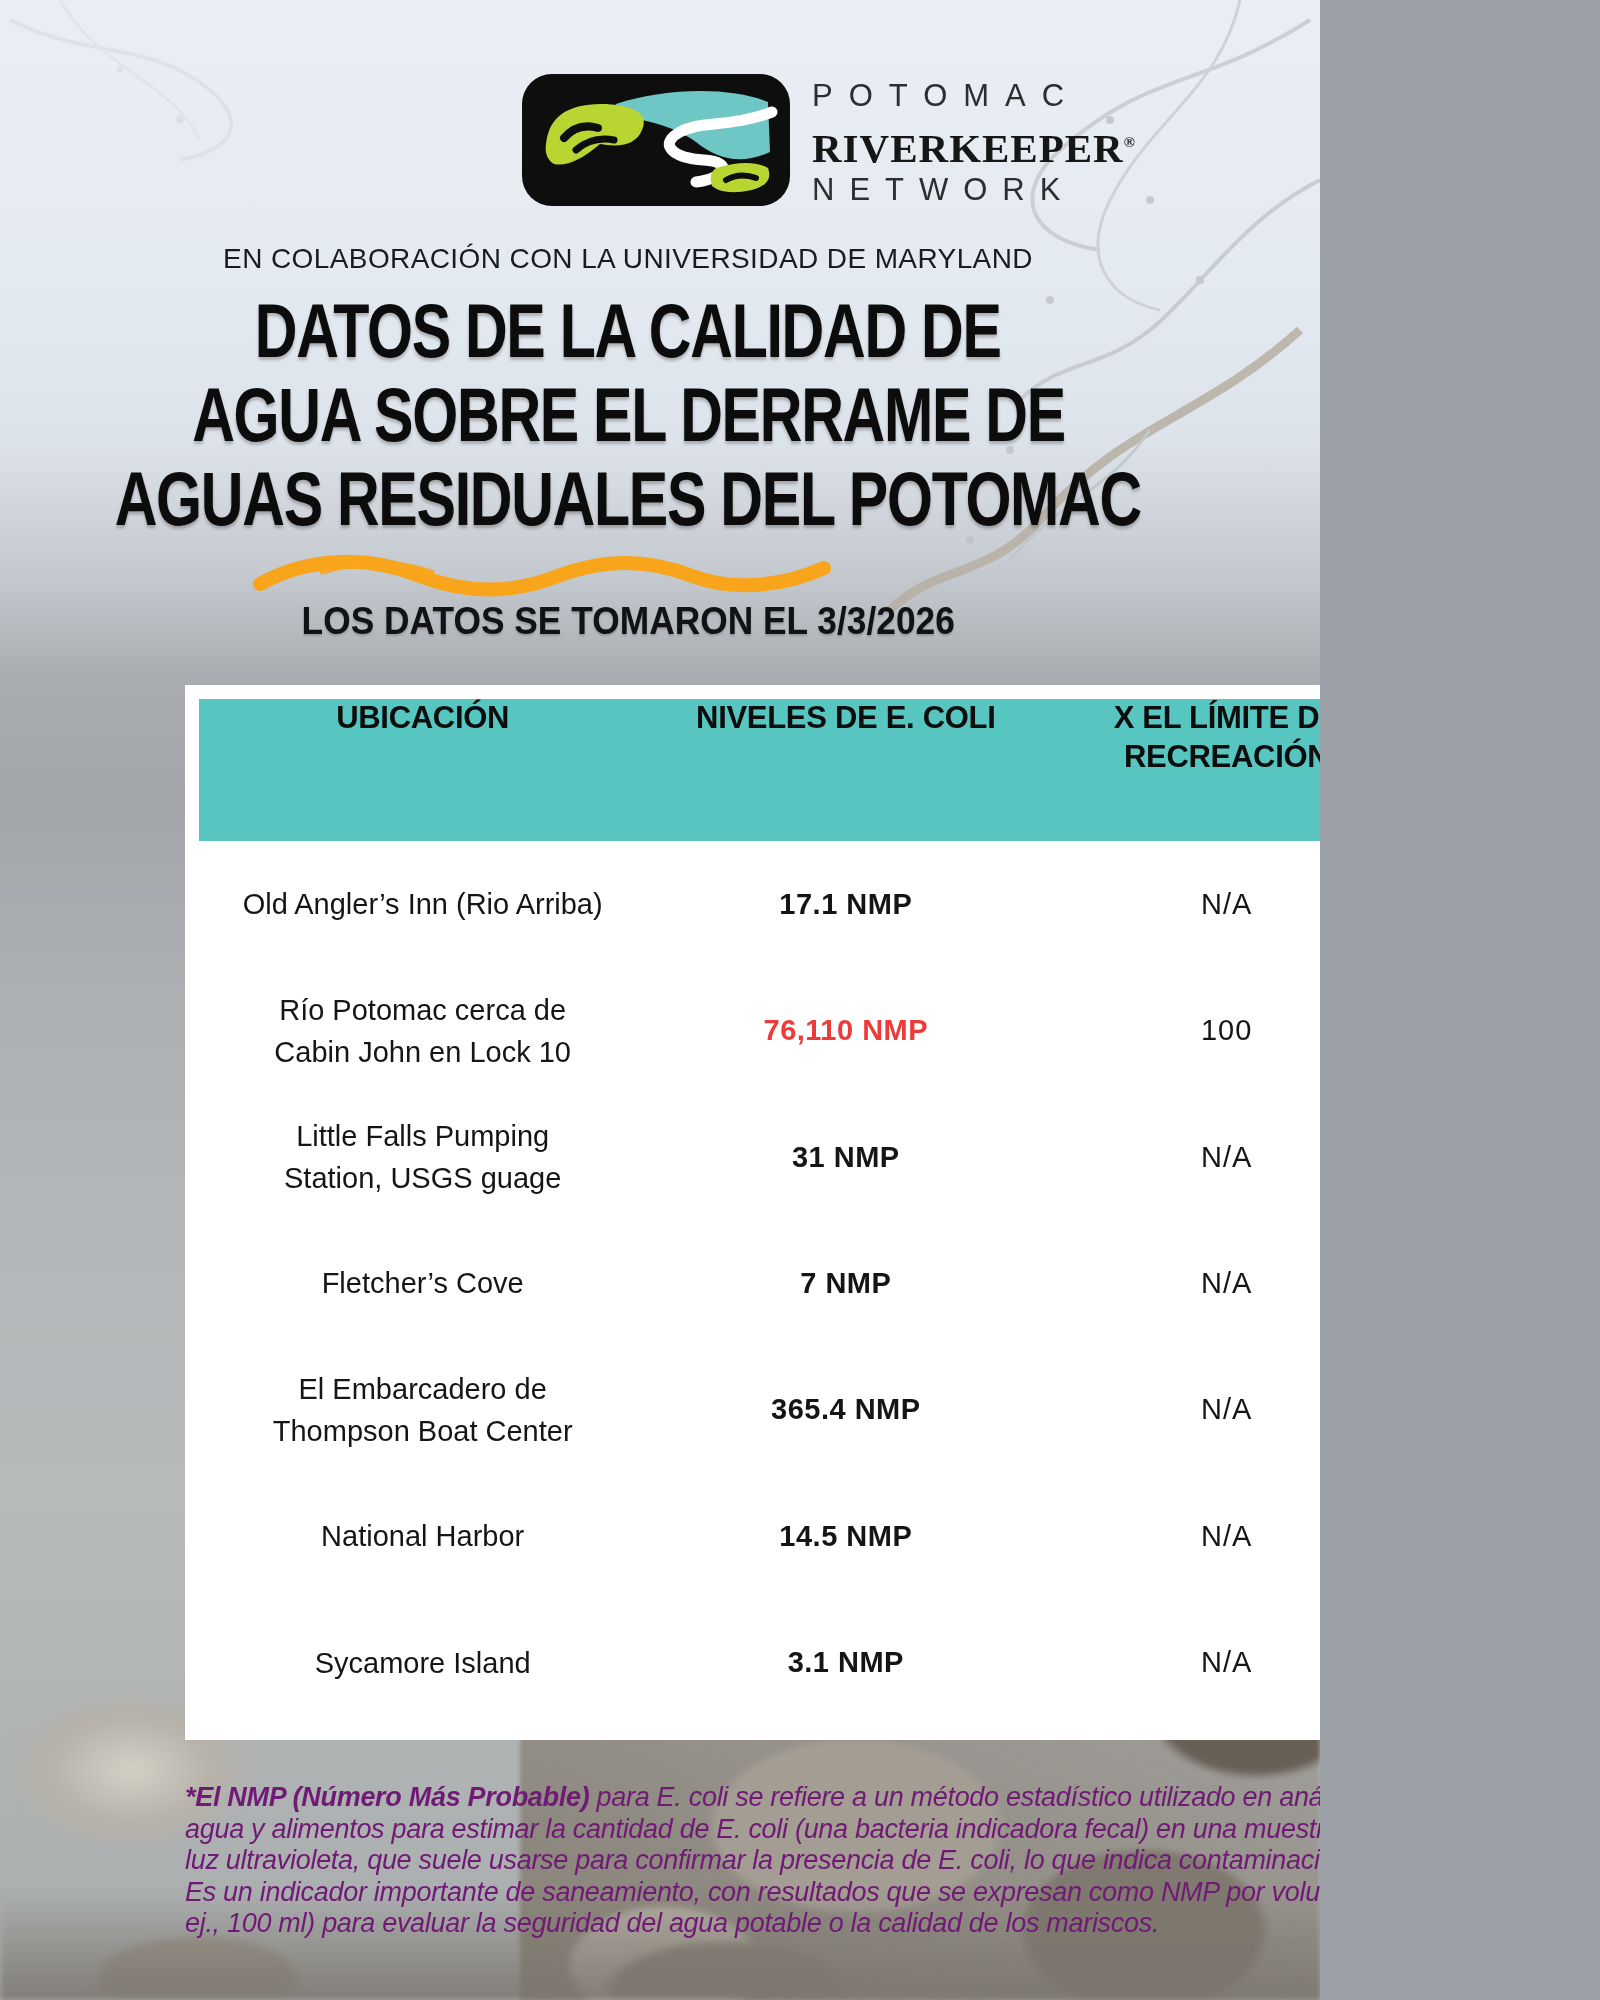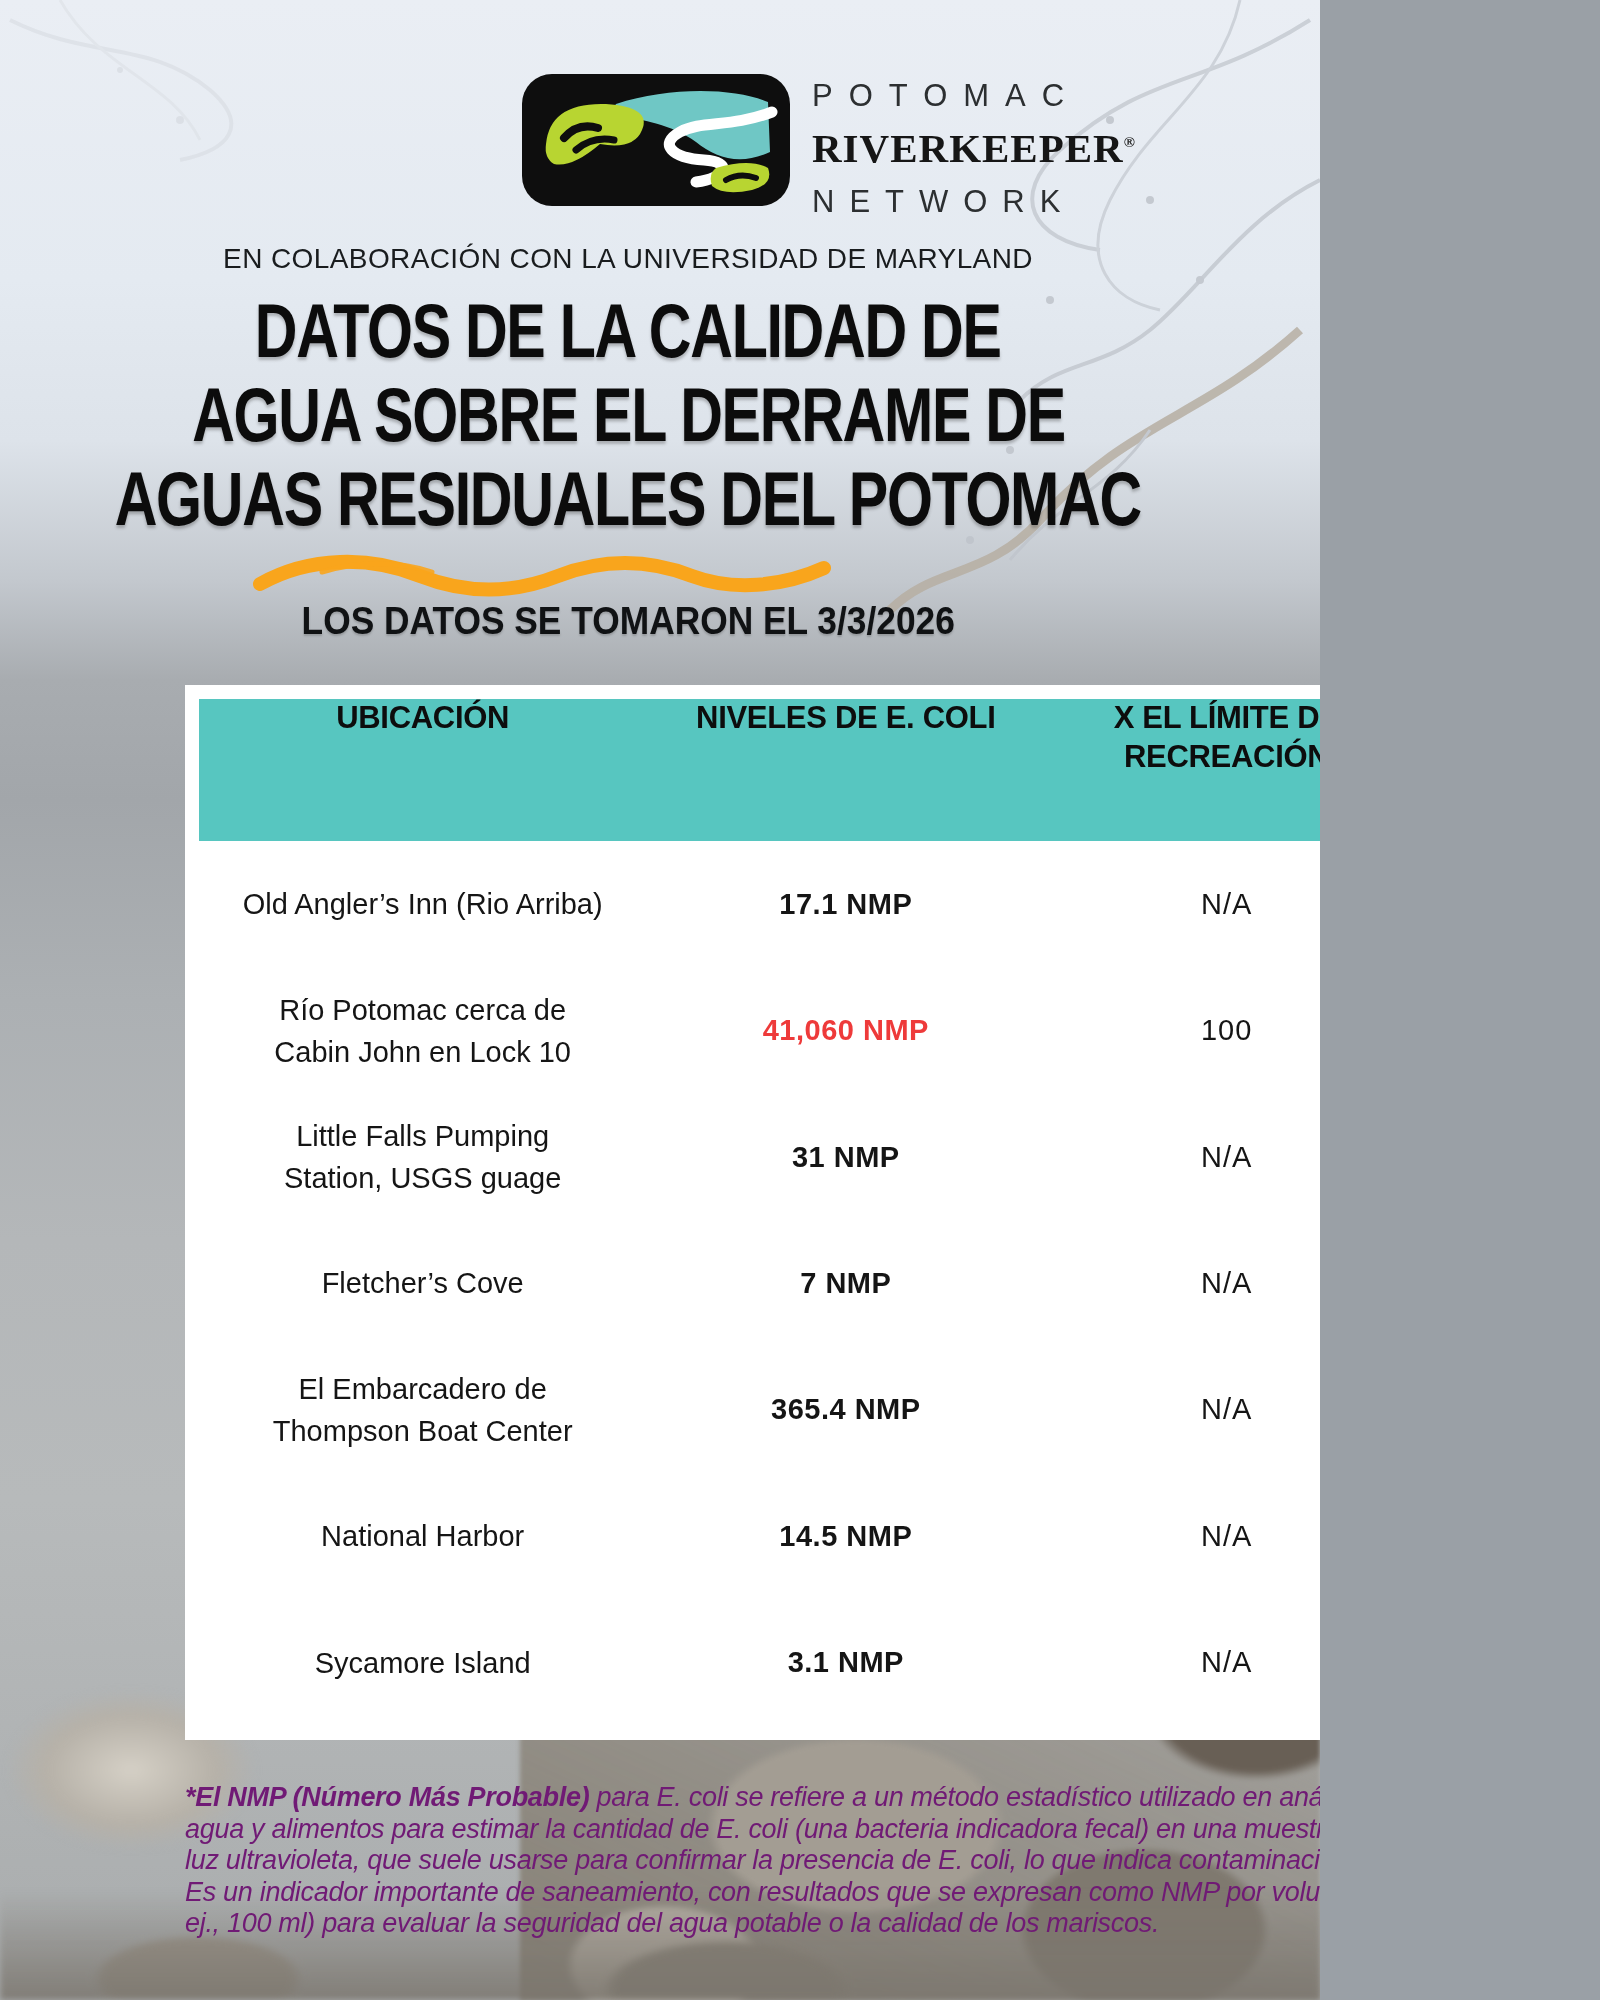--- a/index.html
+++ b/index.html
@@ -32,21 +32,21 @@
       radial-gradient(170px 70px at 15% 80%, #9b958b 0 55%, transparent 62%),
       radial-gradient(200px 80px at 55% 90%, #857f75 0 55%, transparent 62%);}
 
   
   .brand-mark{position:absolute;left:520px;top:72px;}
   .brand-text{position:absolute;left:812px;top:78px;}
   .bt1{font-size:31px;letter-spacing:16px;font-weight:400;color:#2c2f31;}
   .bt2{font-family:"Liberation Serif",serif;font-weight:700;font-size:41px;
        letter-spacing:1px;color:#161616;margin-top:10px;}
   .bt2 .reg{font-size:15px;vertical-align:super;}
-  .bt3{font-size:31px;letter-spacing:15px;font-weight:400;color:#2c2f31;margin-top:12px;}
+  .bt3{font-size:31px;letter-spacing:15px;font-weight:400;color:#2c2f31;margin-top:0;}
 
   
   .collab{position:absolute;left:0;top:243px;width:1256px;text-align:center;
           font-size:28px;letter-spacing:.4px;color:#191c1e;}
   .title{position:absolute;left:0;top:288px;width:1256px;text-align:center;
          font-weight:900;font-size:68px;line-height:84px;color:#0c0c0c;}
   .title .tl{display:inline-block;transform:scale(.87,1.12);letter-spacing:-1.5px;
              white-space:nowrap;text-shadow:0 3px 3px rgba(50,50,50,.30);}
   .squiggle{position:absolute;left:252px;top:546px;}
   .date{position:absolute;left:0;top:600px;width:1256px;text-align:center;
@@ -147,21 +147,21 @@
     </div>
     <div class="tbody">
       <div class="tr">
         <div class="td col-loc"><span>Old Angler’s Inn (Rio Arriba)</span></div>
         <div class="td col-lvl"><span>17.1 NMP</span></div>
         <div class="td col-lim">N/A</div>
       </div>
       <div class="tr">
         <div class="td col-loc"><span>Río Potomac cerca de
 Cabin John en Lock 10</span></div>
-        <div class="td col-lvl"><span class="alert">41,060 NMP</span></div>
+        <div class="td col-lvl"><span class="alert">76,110 NMP</span></div>
         <div class="td col-lim">100</div>
       </div>
       <div class="tr">
         <div class="td col-loc"><span>Little Falls Pumping
 Station, USGS guage</span></div>
         <div class="td col-lvl"><span>31 NMP</span></div>
         <div class="td col-lim">N/A</div>
       </div>
       <div class="tr">
         <div class="td col-loc"><span>Fletcher’s Cove</span></div>

